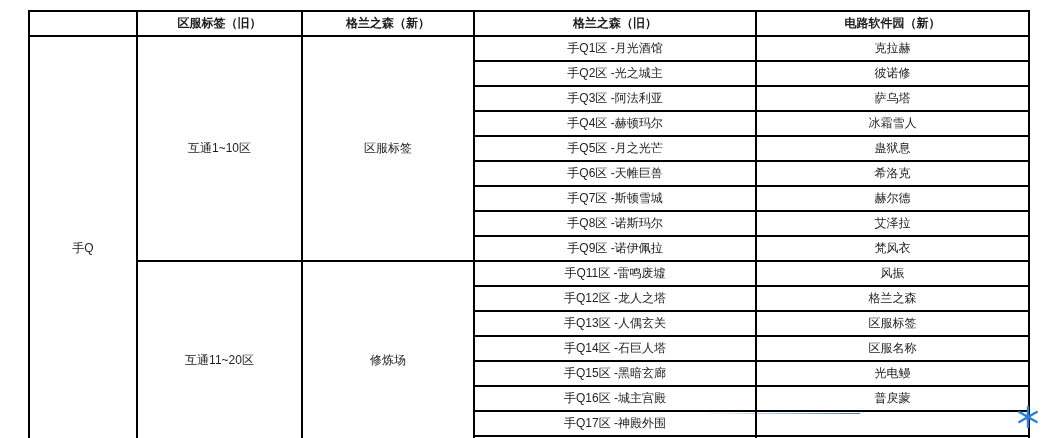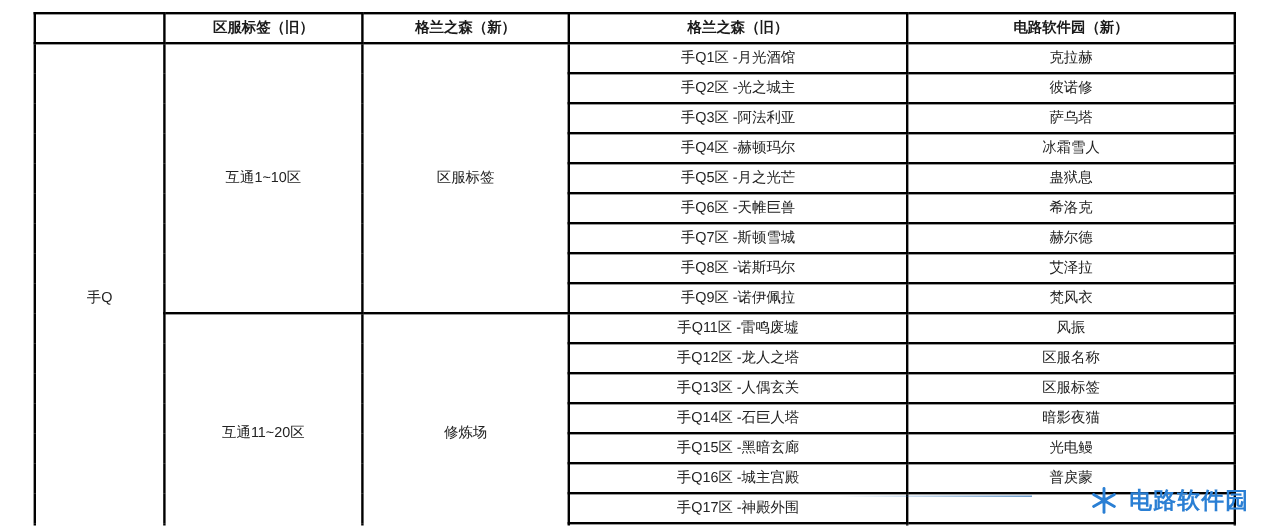--- a/index.html
+++ b/index.html
@@ -136,29 +136,29 @@
           <td>梵风衣</td>
         </tr>
         <tr>
           <td rowspan="8">互通11~20区</td>
           <td rowspan="8">修炼场</td>
           <td>手Q11区 -雷鸣废墟</td>
           <td>风振</td>
         </tr>
         <tr>
           <td>手Q12区 -龙人之塔</td>
-          <td>区服名称</td>
+          <td>格兰之森</td>
         </tr>
         <tr>
           <td>手Q13区 -人偶玄关</td>
           <td>区服标签</td>
         </tr>
         <tr>
           <td>手Q14区 -石巨人塔</td>
-          <td>暗影夜猫</td>
+          <td>区服名称</td>
         </tr>
         <tr>
           <td>手Q15区 -黑暗玄廊</td>
           <td>光电鳗</td>
         </tr>
         <tr>
           <td>手Q16区 -城主宫殿</td>
           <td>普戾蒙</td>
         </tr>
         <tr>
@@ -178,14 +178,13 @@
   <span>
     <svg width="26" height="26" viewBox="0 0 26 26">
       <g stroke="#2a7fd4" stroke-width="2.4" stroke-linecap="round">
         <line x1="13" y1="3" x2="13" y2="23"></line>
         <line x1="4.3" y1="8" x2="21.7" y2="18"></line>
         <line x1="4.3" y1="18" x2="21.7" y2="8"></line>
       </g>
       <circle cx="13" cy="13" r="2.6" fill="#2a7fd4"></circle>
     </svg>
   </span>
-  <span class="wm-text">电路软件园</span>
 </div>
 
 </body></html>

